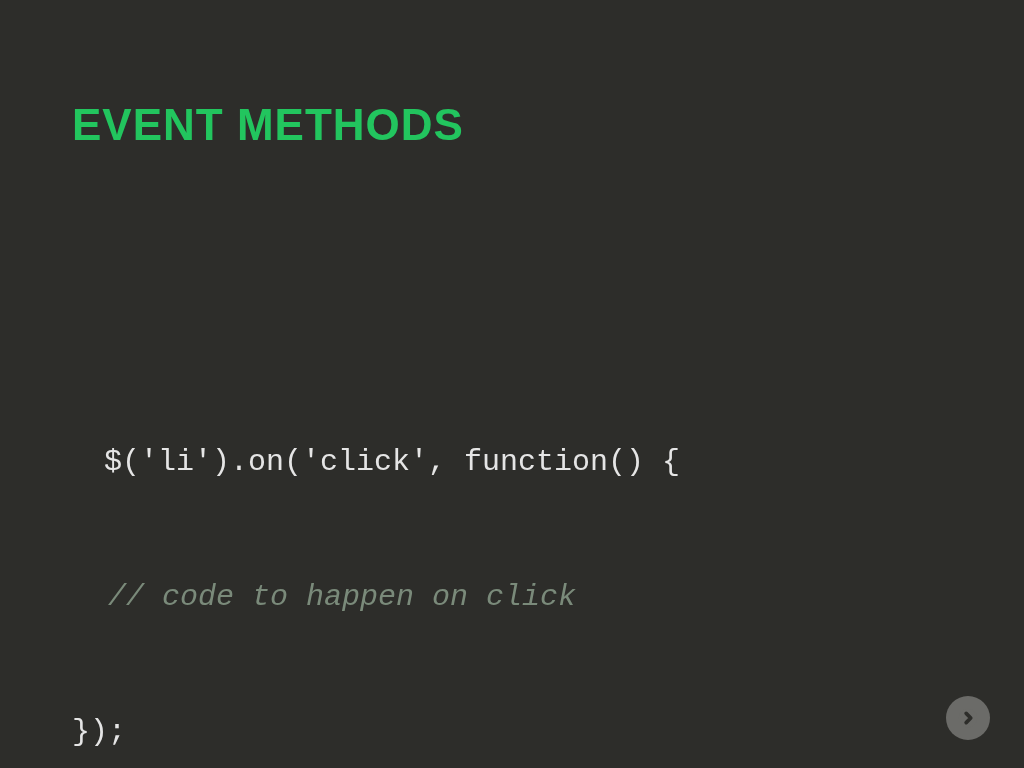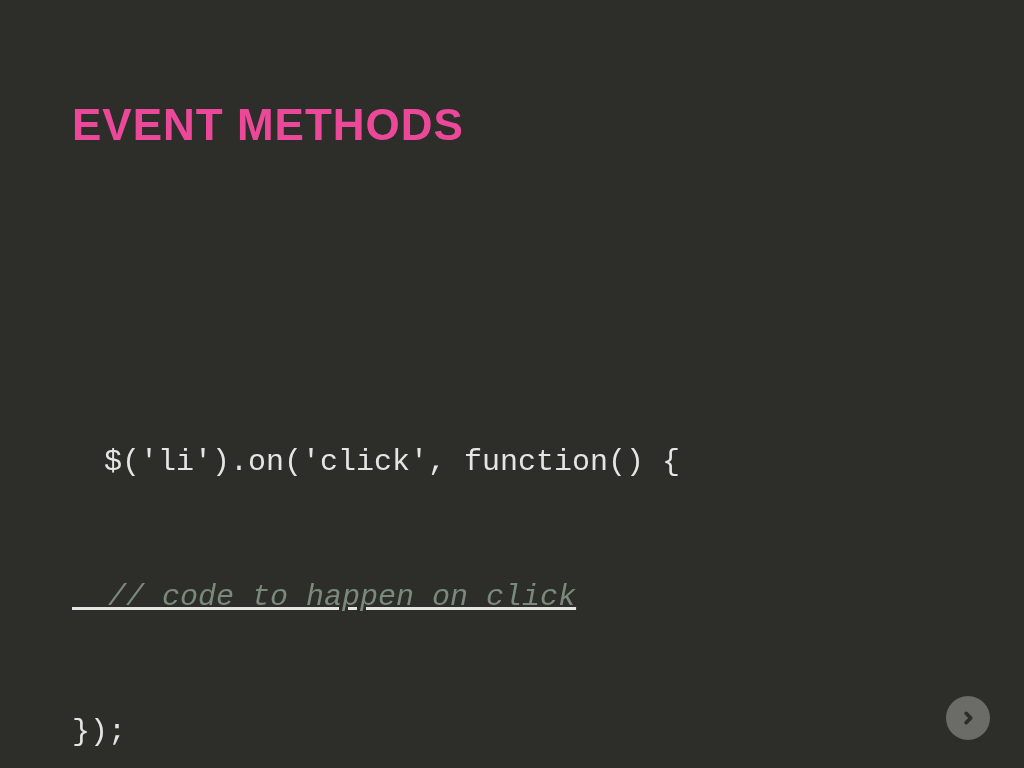--- a/index.html
+++ b/index.html
@@ -20,41 +20,40 @@
       width: 100%;
       height: 100%;
       padding: 100px 72px;
       position: relative;
     }
     
     .slide-title {
       font-family: Arial, Helvetica, sans-serif;
       font-size: 44px;
       font-weight: bold;
-      color: #ec4899;
+      color: #22c55e;
       letter-spacing: 1px;
       margin-bottom: 200px;
     }
     
     .code-block {
       font-family: "Courier New", Courier, monospace;
       font-size: 30px;
       color: #e5e5e5;
       line-height: 1.5;
       white-space: pre;
     }
     
     .code-line-1 {
       display: block;
       margin-left: 32px;
     }
     
     .code-line-2 {
       display: block;
-      text-decoration: underline;
     }
     
     .code-comment {
       color: #7a8a7a;
       font-style: italic;
     }
     
     .code-line-3 {
       display: block;
     }

